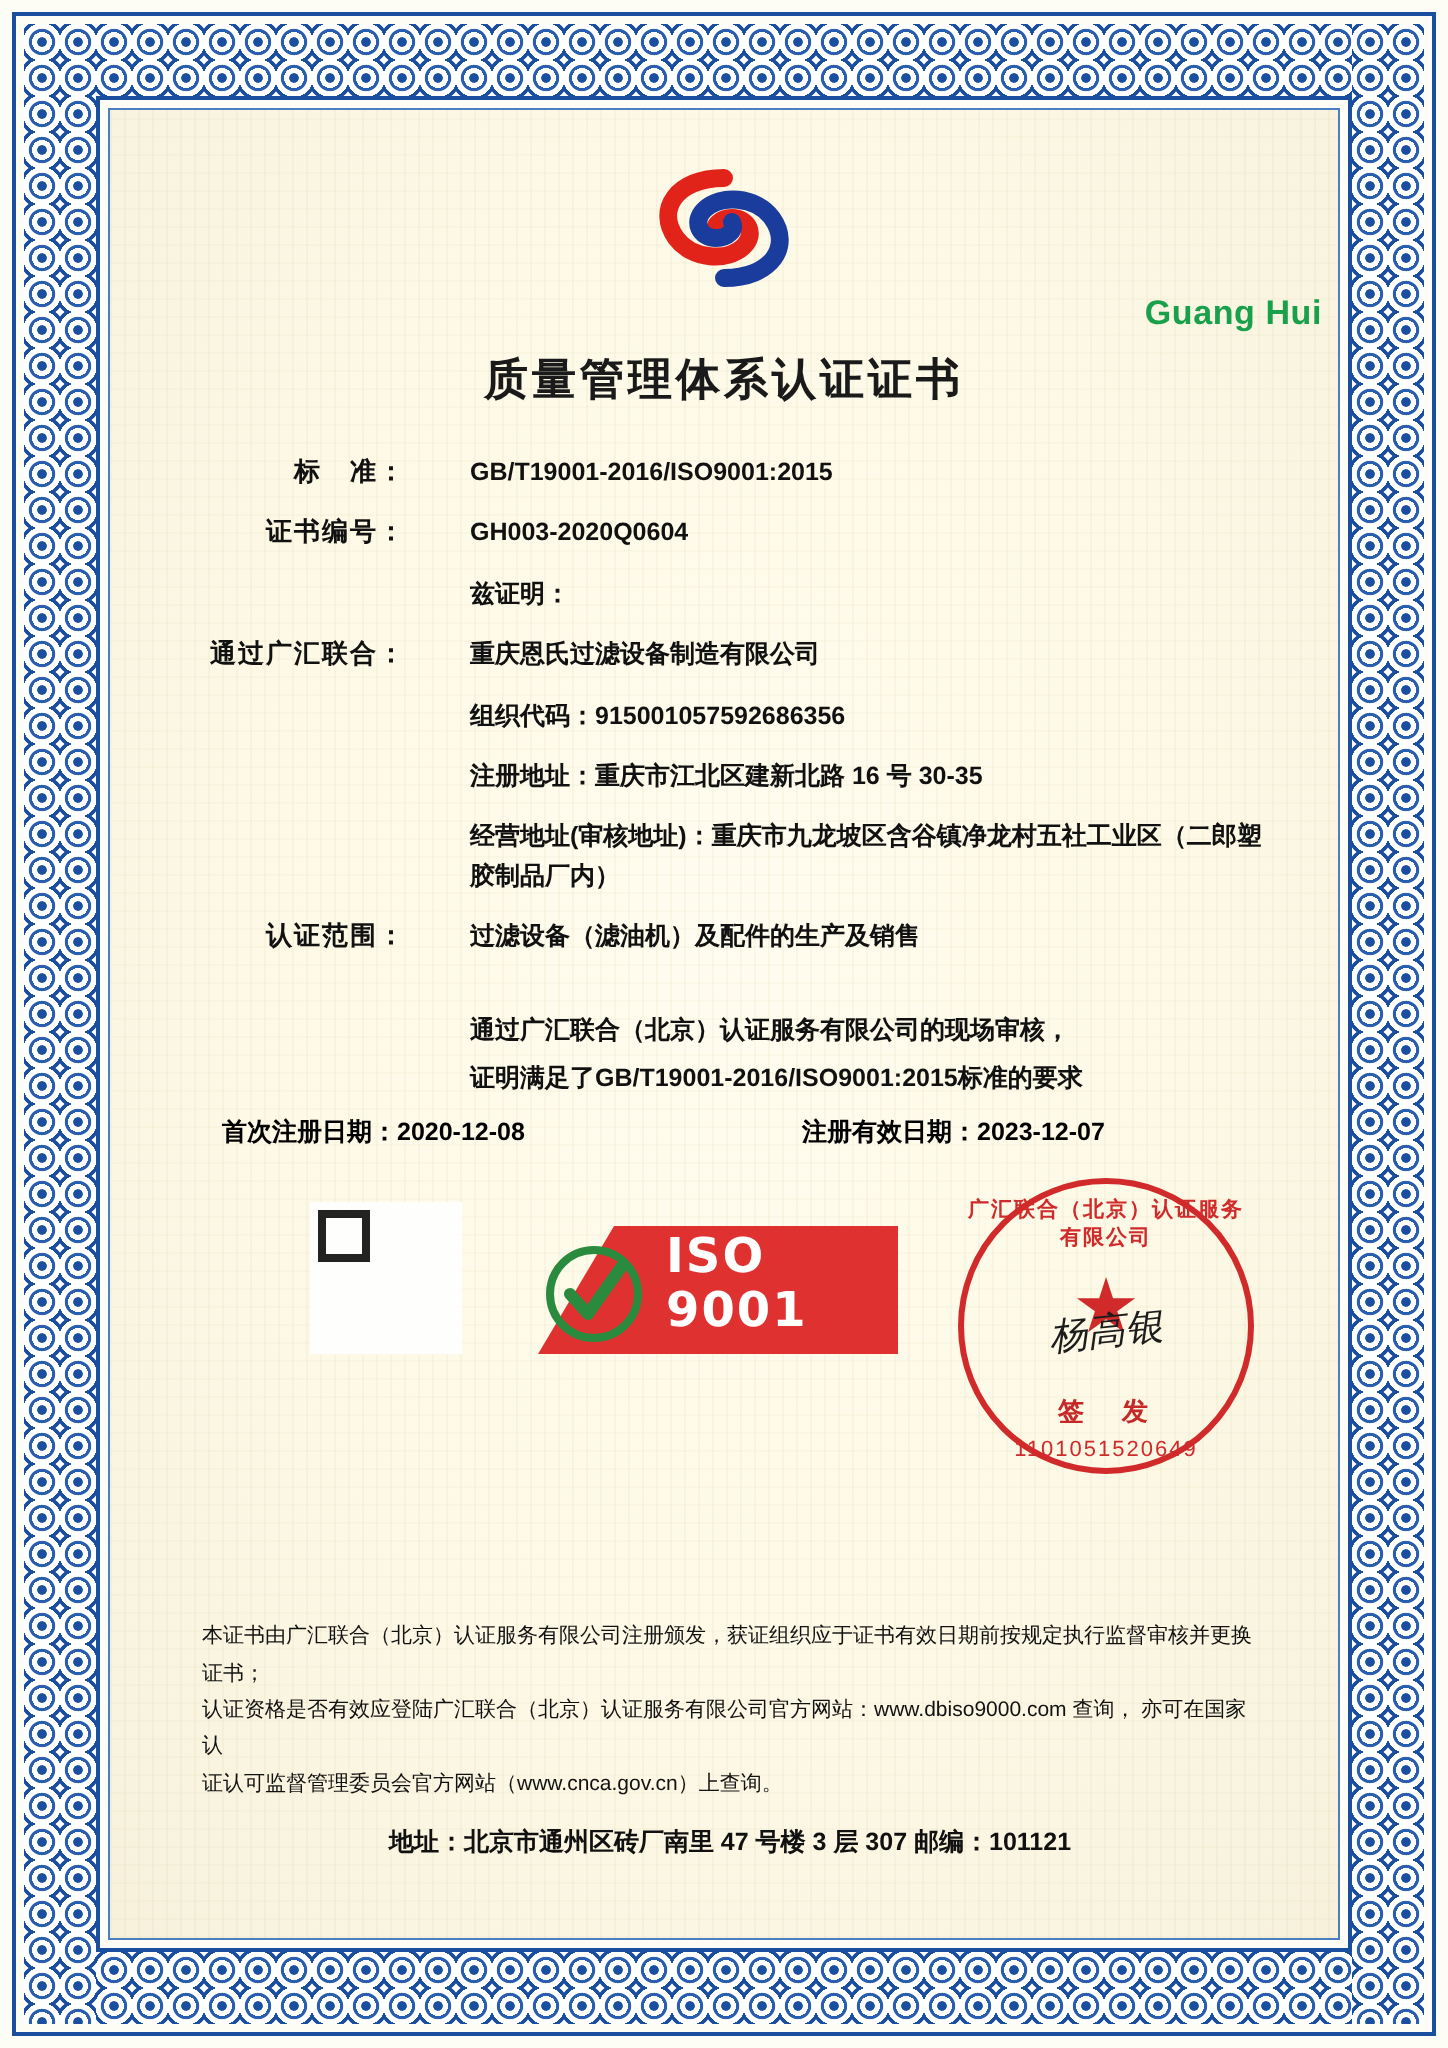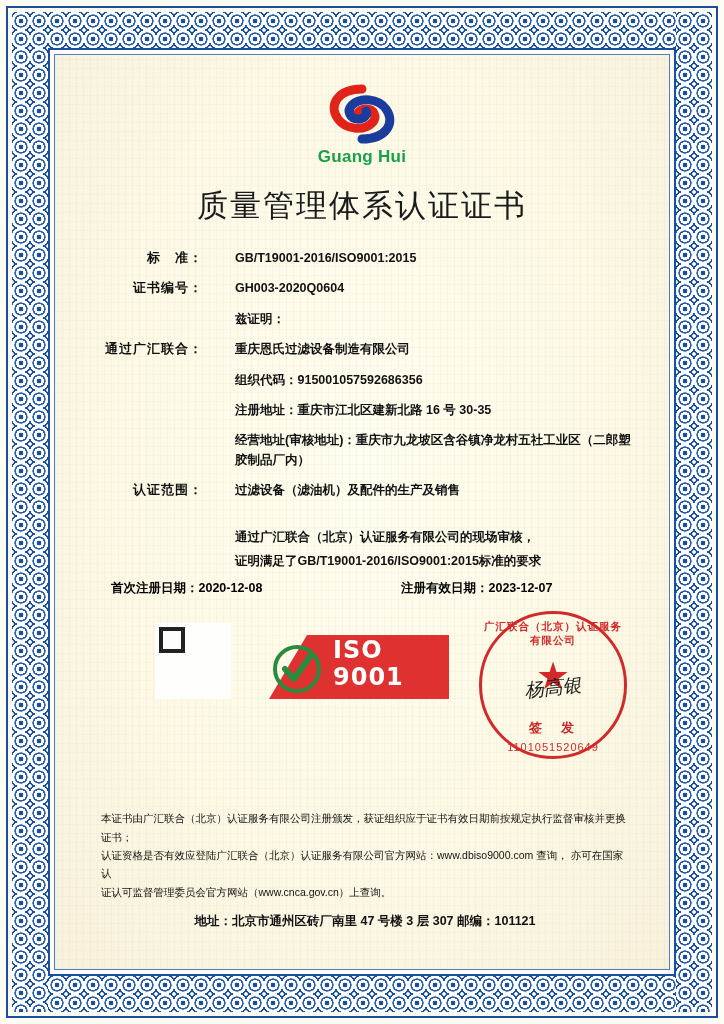--- a/index.html
+++ b/index.html
@@ -73,41 +73,41 @@
 
   
   .content {
     position: absolute;
     left: 0; top: 0; right: 0; bottom: 0;
     padding: 0 8px;
     box-sizing: border-box;
   }
 
   .logo-wrap {
-    text-align: center;
+    text-align: right;
     padding-top: 28px;
   }
   .logo-mark {
     display: block;
     margin: 0 auto;
   }
   .logo-text {
     margin-top: 2px;
     font-size: 17px;
     font-weight: bold;
     color: #18a04a;
     letter-spacing: 0.3px;
   }
 
   .cert-title {
-    margin-top: 18px;
+    margin-top: 8px;
     text-align: center;
     font-family: "DejaVu Sans", sans-serif;
-    font-size: 31px;
-    font-weight: normal;
+    font-size: 22px;
+    font-weight: bold;
     color: #1a1a1a;
     letter-spacing: 2px;
   }
 
   .fields {
     margin-top: 22px;
     padding: 0 22px 0 28px;
     font-size: 12.5px;
     color: #111;
   }

